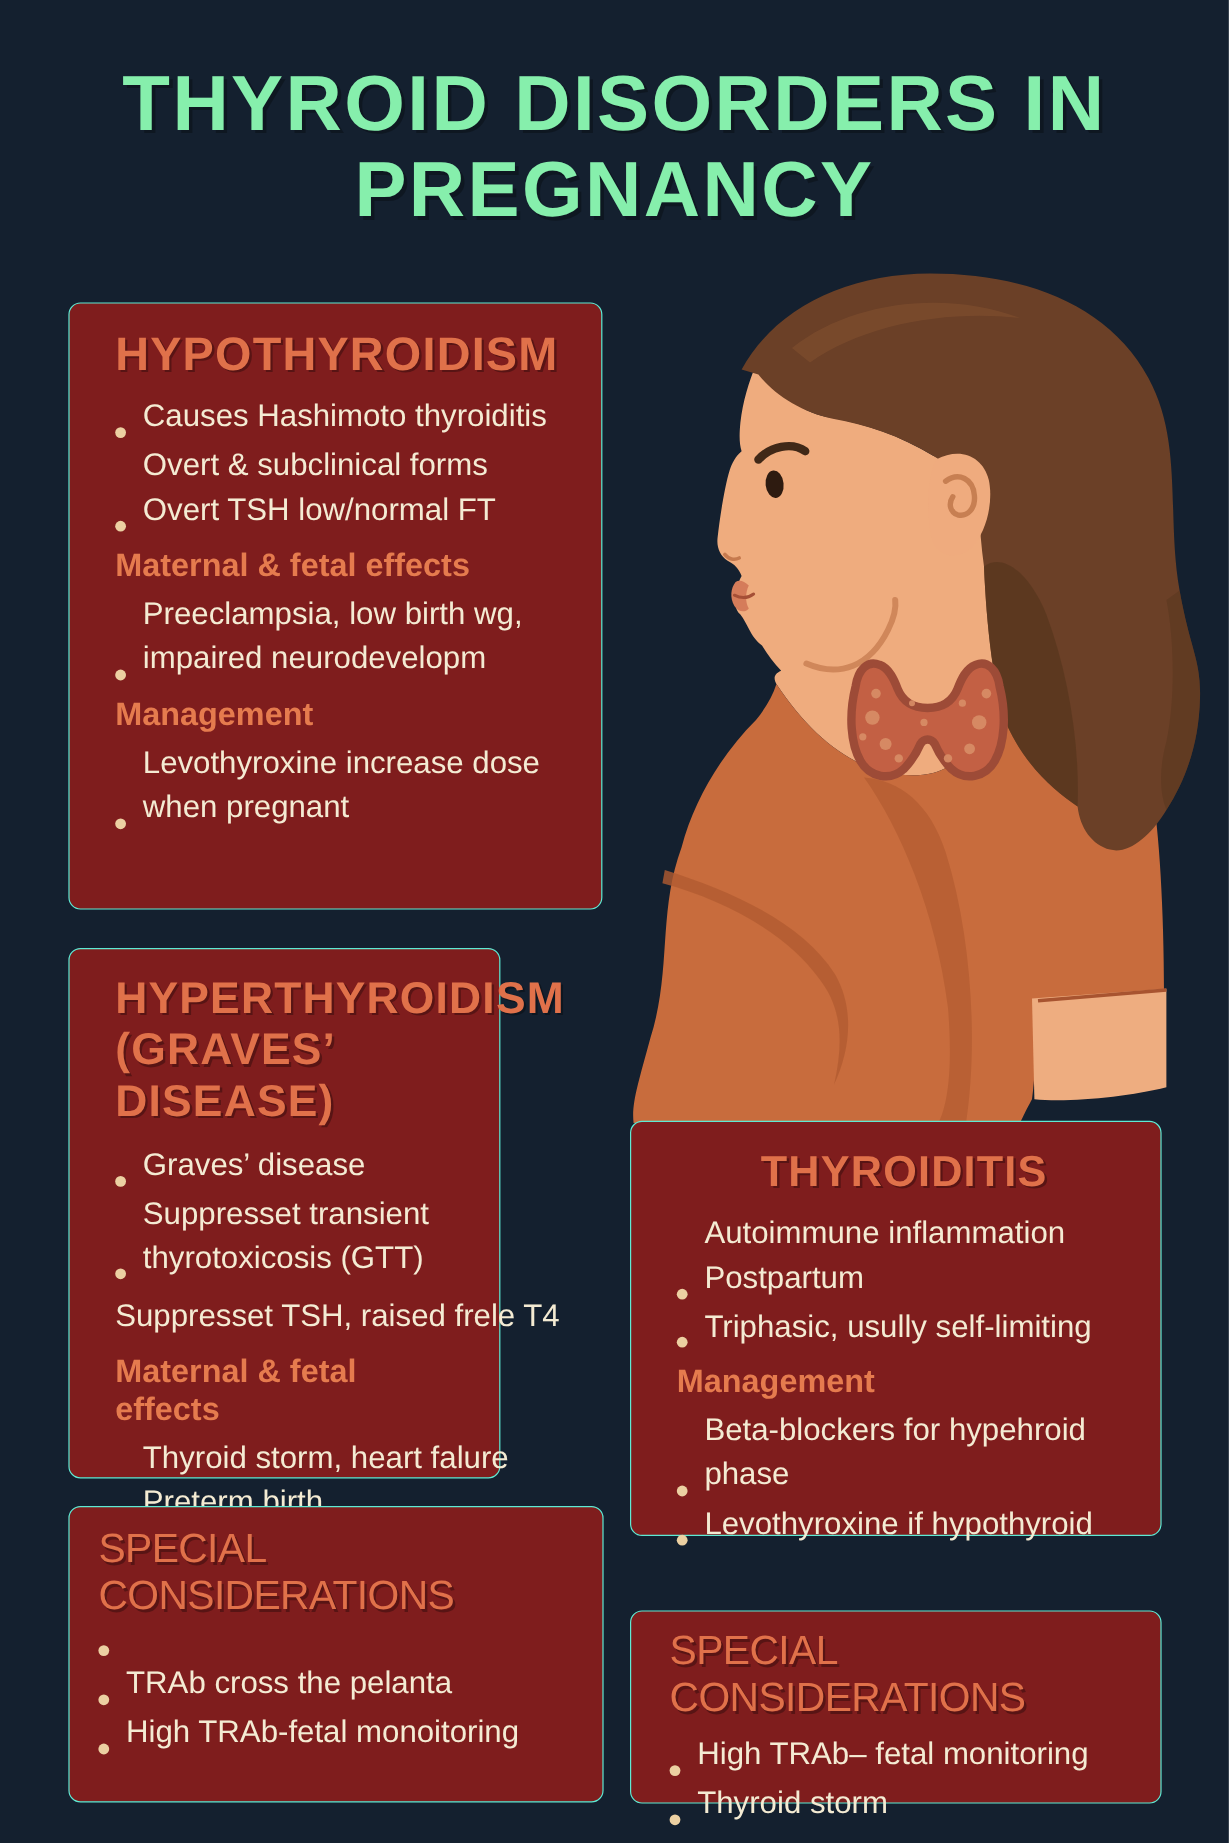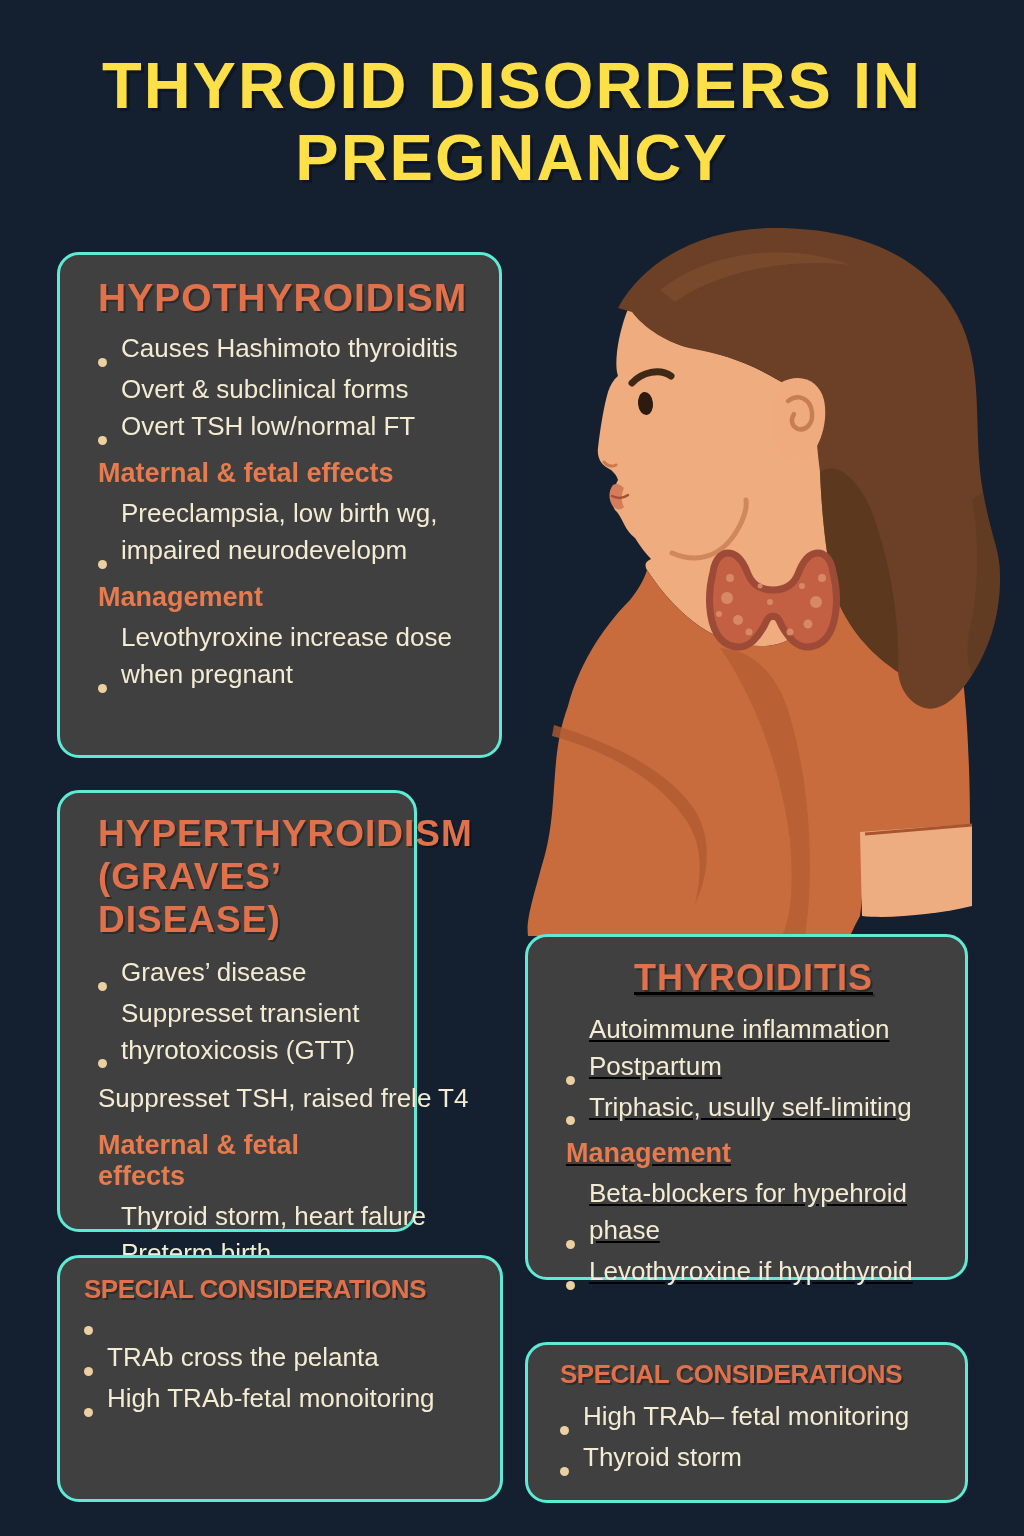--- a/index.html
+++ b/index.html
@@ -3,42 +3,42 @@
 <meta charset="utf-8">
 <style>
   html,body{margin:0;padding:0;}
   .poster{
     position:relative; width:1024px; height:1536px;
     background:#14202f; overflow:hidden;
     font-family:"Liberation Sans", sans-serif;
   }
   .title{
     position:absolute; left:0; top:50px; width:1024px;
-    text-align:center; color:#fde047; font-weight:700;
+    text-align:center; color:#86efac; font-weight:700;
     font-size:65px; line-height:1.1; letter-spacing:2px;
     text-shadow:3px 3px 0 rgba(0,0,0,0.28);
   }
   .card{
     position:absolute; box-sizing:border-box;
-    background:#404040; border:3px solid #5eead4; border-radius:22px;
+    background:#7f1d1d; border:1px solid #5eead4; border-radius:10px;
   }
   #card-hypo{left:57px; top:252px; width:445px; height:506px; padding:20px 30px 0 38px;}
   #card-hyper{left:57px; top:790px; width:360px; height:442px; padding:20px 26px 0 38px;}
   #card-special-left{left:57px; top:1255px; width:446px; height:247px; padding:16px 18px 0 24px;}
-  #card-thyroiditis{left:525px; top:934px; width:443px; height:346px; padding:20px 24px 0 38px;text-decoration:underline;}
+  #card-thyroiditis{left:525px; top:934px; width:443px; height:346px; padding:20px 24px 0 38px;}
   #card-special-right{left:525px; top:1342px; width:443px; height:161px; padding:14px 18px 0 32px;}
   .h-lg{
     color:#e0714a; font-weight:700; font-size:39px; line-height:1.16;
     letter-spacing:1px; margin:0 0 10px 0;
     text-shadow:2px 2px 0 rgba(0,0,0,0.3);
   }
   #card-hyper .h-lg{font-size:37px; margin-bottom:12px;}
   #card-thyroiditis .h-lg{font-size:36px; text-align:center; margin-bottom:12px;}
   .h-sm{
-    color:#e0714a; font-weight:700; font-size:26px; letter-spacing:-0.5px;
+    color:#e0714a; font-weight:400; font-size:34px; letter-spacing:-0.5px;
     margin:0 0 8px 0; text-shadow:2px 2px 0 rgba(0,0,0,0.3);
   }
   .subhead{
     color:#e57b4e; font-weight:700; font-size:27px;
     margin:13px 0 6px 0;
   }
   .bullet{display:flex; gap:14px; margin:4px 0;align-items:flex-end;}
   .dot{flex:none; width:9px; height:9px; border-radius:50%; background:#ecd0a2; margin-top:13px;}
   .bl{color:#f4ebd3; font-size:26px; line-height:1.42;}
   .bl .ln{display:block; white-space:nowrap;}

